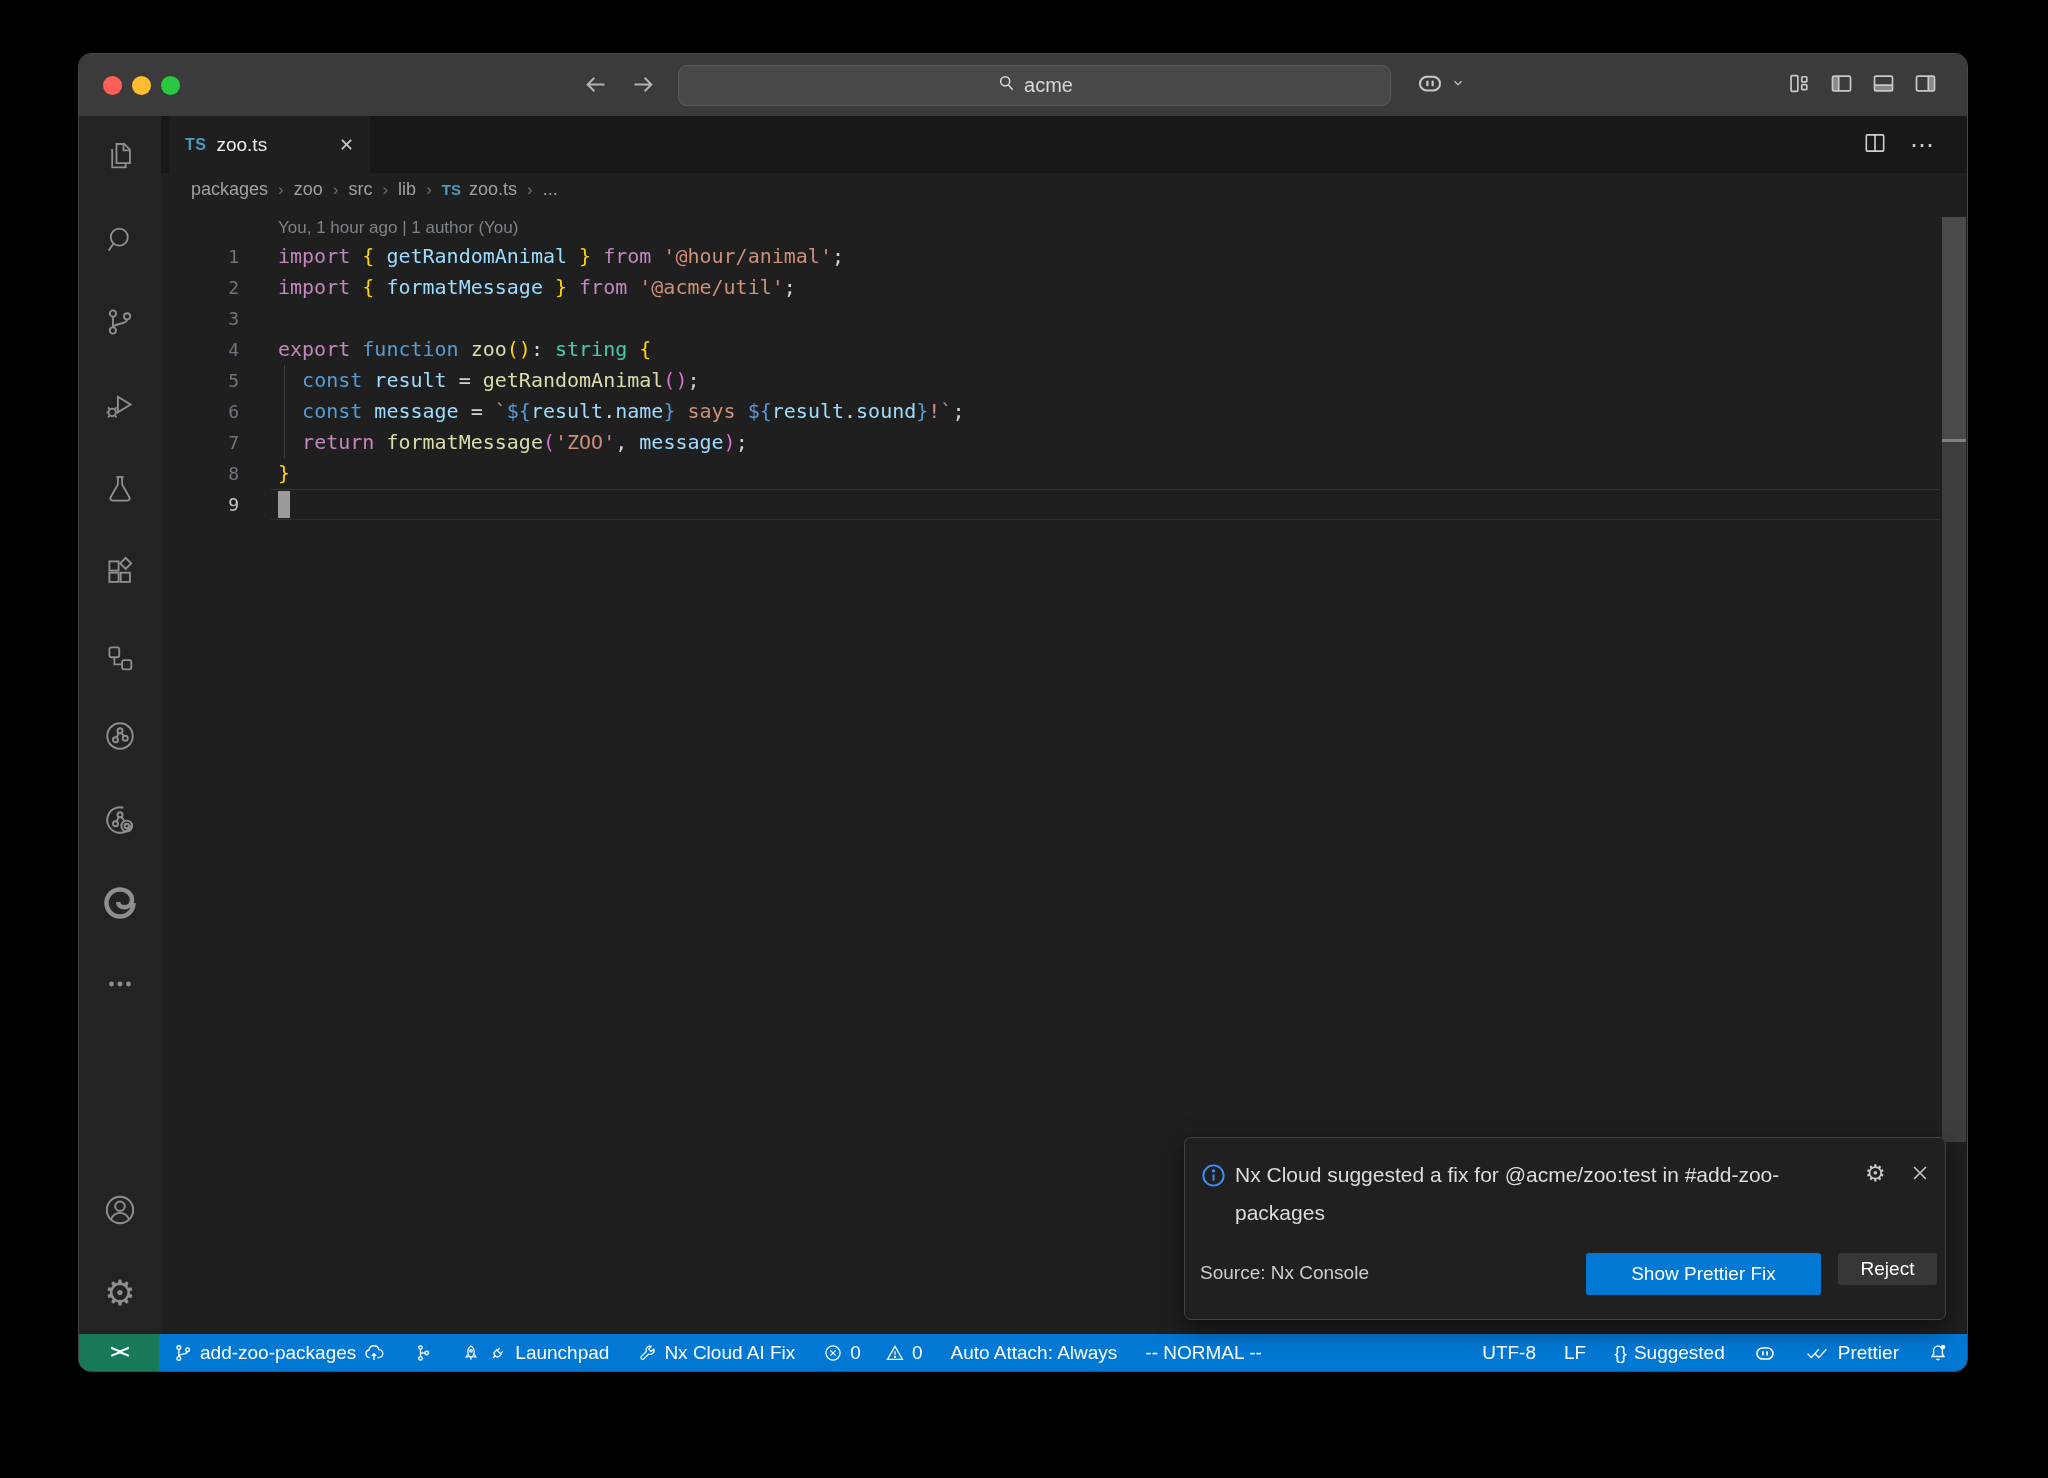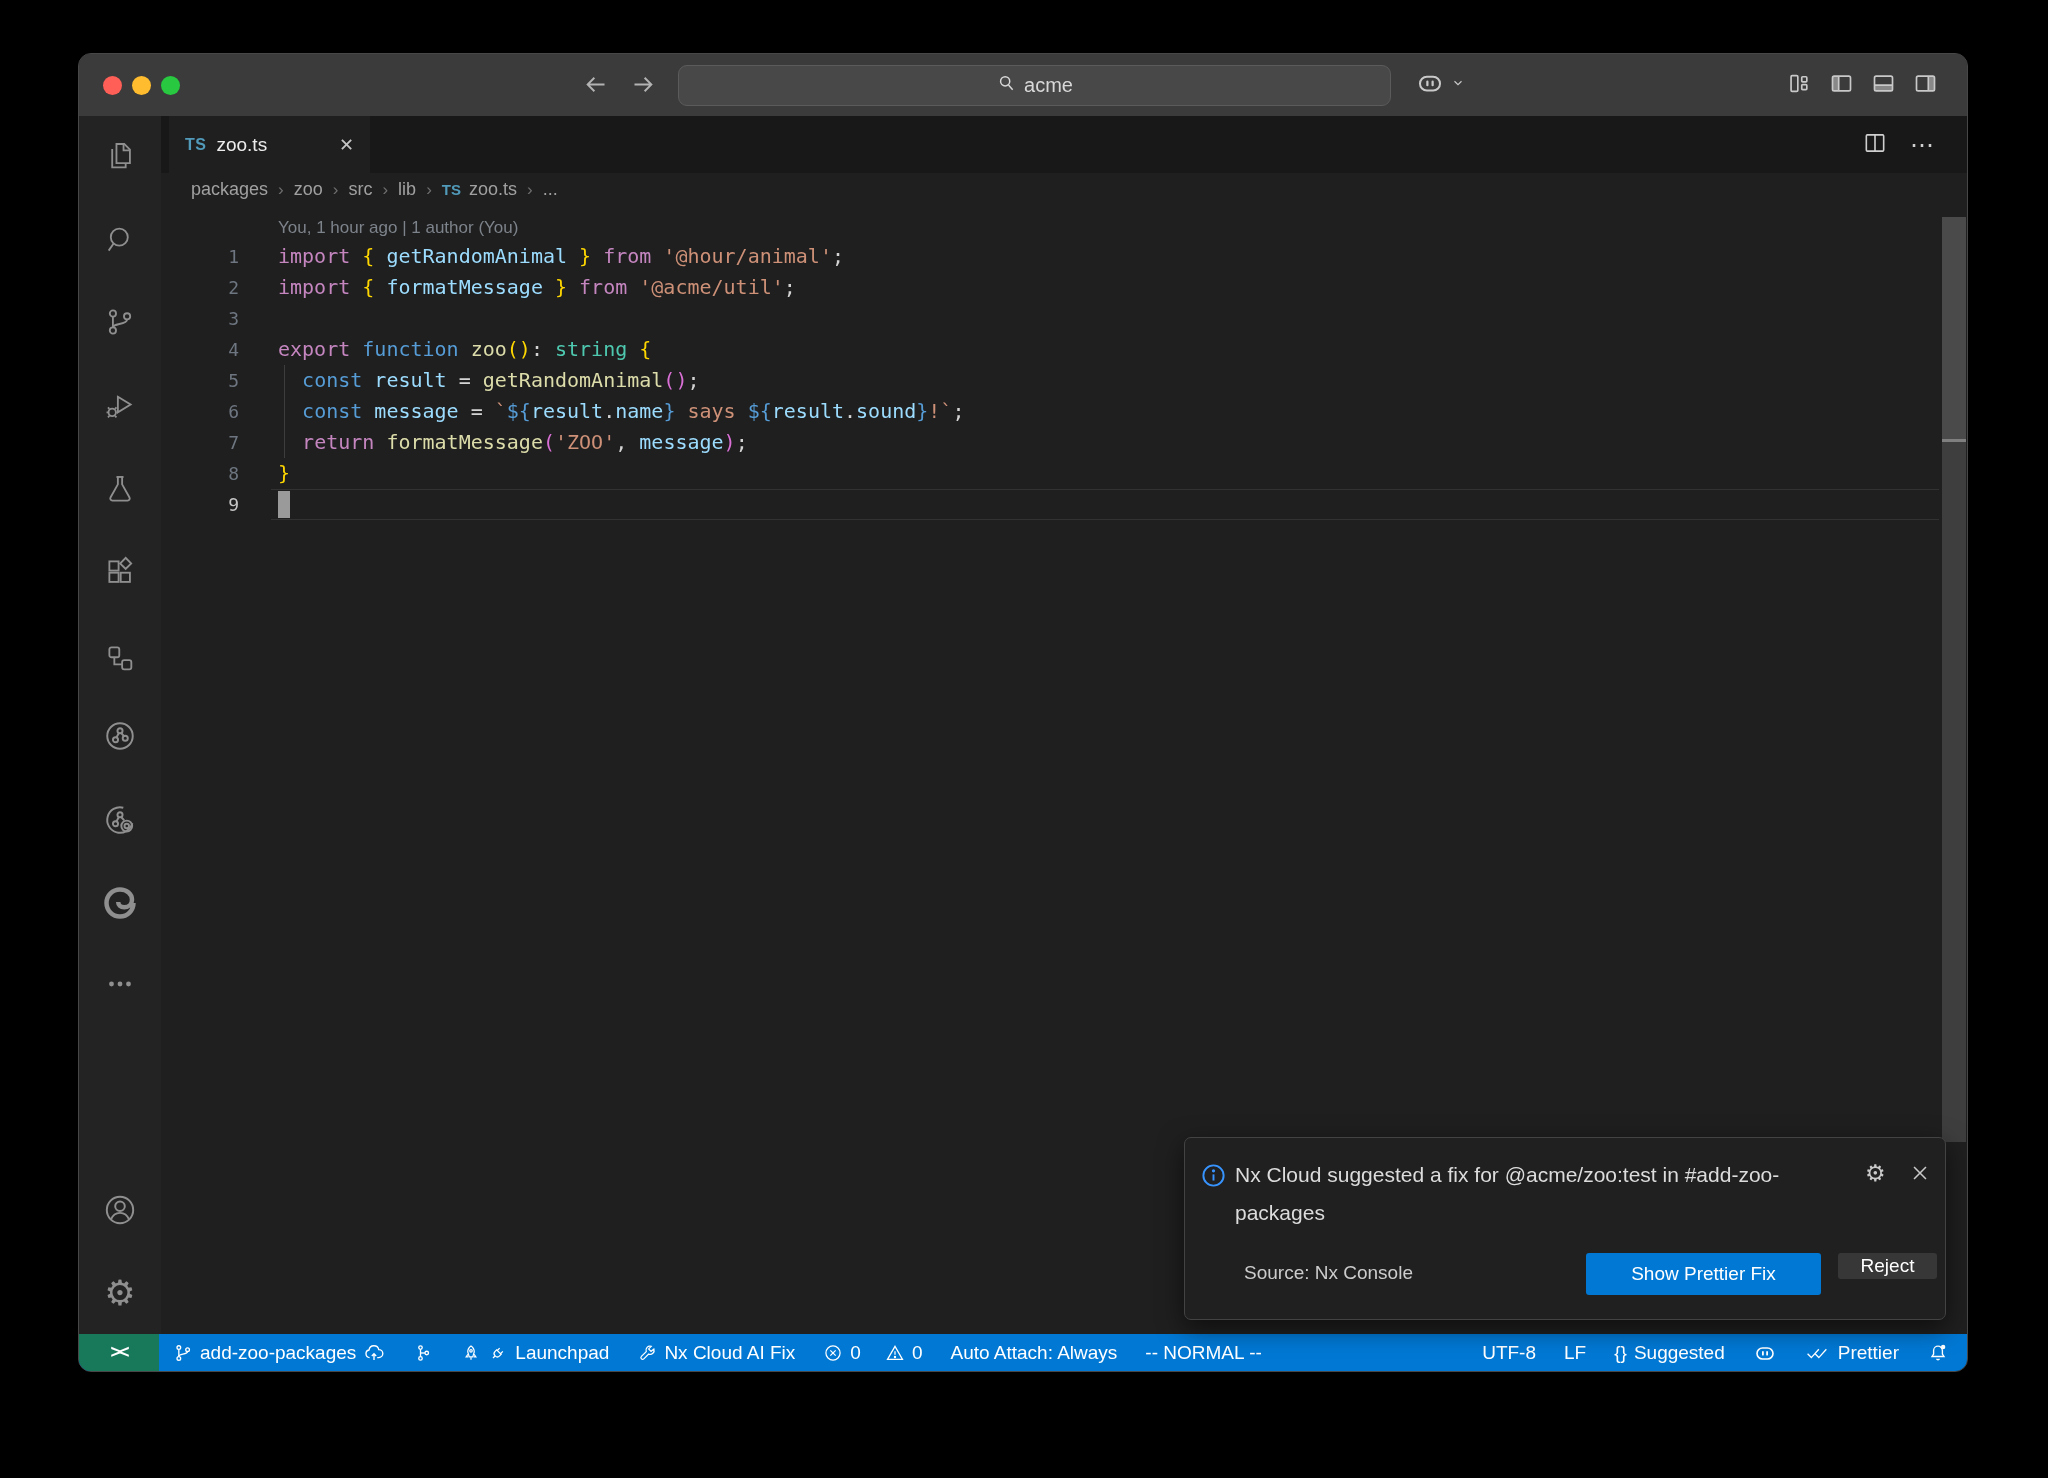--- a/index.html
+++ b/index.html
@@ -64,24 +64,24 @@
   .scrollbar .seg-mark { height:3px; background:#7f7f7f; }
 
   
   .toast { position:absolute; left:1105px; top:1083px; width:762px; height:183px; background:#202020;
            border:1px solid #434343; border-radius:7px; z-index:50; box-shadow:0 8px 26px rgba(0,0,0,.55); }
   .toast-msg { position:absolute; left:50px; top:18px; width:600px; font-size:21px; line-height:38px; color:#dcdcdc; }
   .toast-info { position:absolute; left:15px; top:24px; color:#3794ff; }
   .toast-gear { position:absolute; left:680px; top:24px; color:#c9c9c9; font-size:23px; line-height:1;
                 font-family:"DejaVu Sans", sans-serif; }
   .toast-close { position:absolute; left:724px; top:24px; color:#c9c9c9; }
-  .toast-source { position:absolute; left:15px; top:124px; font-size:19px; color:#cccccc;margin-left:44px; }
+  .toast-source { position:absolute; left:15px; top:124px; font-size:19px; color:#cccccc; }
   .btn-primary { position:absolute; left:401px; top:115px; width:235px; height:42px; background:var(--accent,#0078d4);
                  color:#fff; font-size:19px; border:none; border-radius:3px; display:flex; align-items:center; justify-content:center; }
-  .btn-secondary { position:absolute; left:653px; top:115px; width:99px; height:26px; background:#373737;
+  .btn-secondary { position:absolute; left:653px; top:115px; width:99px; height:32px; background:#373737;
                    color:#fff; font-size:19px; border:none; border-radius:3px; display:flex; align-items:center; justify-content:center; }
 
   
   .statusbar { position:absolute; bottom:0; left:0; right:0; height:37px; background:var(--accent,#0078d4);
                display:flex; color:#fff; font-size:19px; }
   .sb-left { display:flex; height:100%; align-items:stretch; flex:1; }
   .sb-right { display:flex; height:100%; align-items:stretch; padding-right:4px; }
   .sb-item { display:flex; align-items:center; gap:7px; padding:0 14px; white-space:nowrap; }
   .sb-item svg { display:block; }
   .remote { width:80px; background:var(--remote,#17785a); justify-content:center; padding:0;

